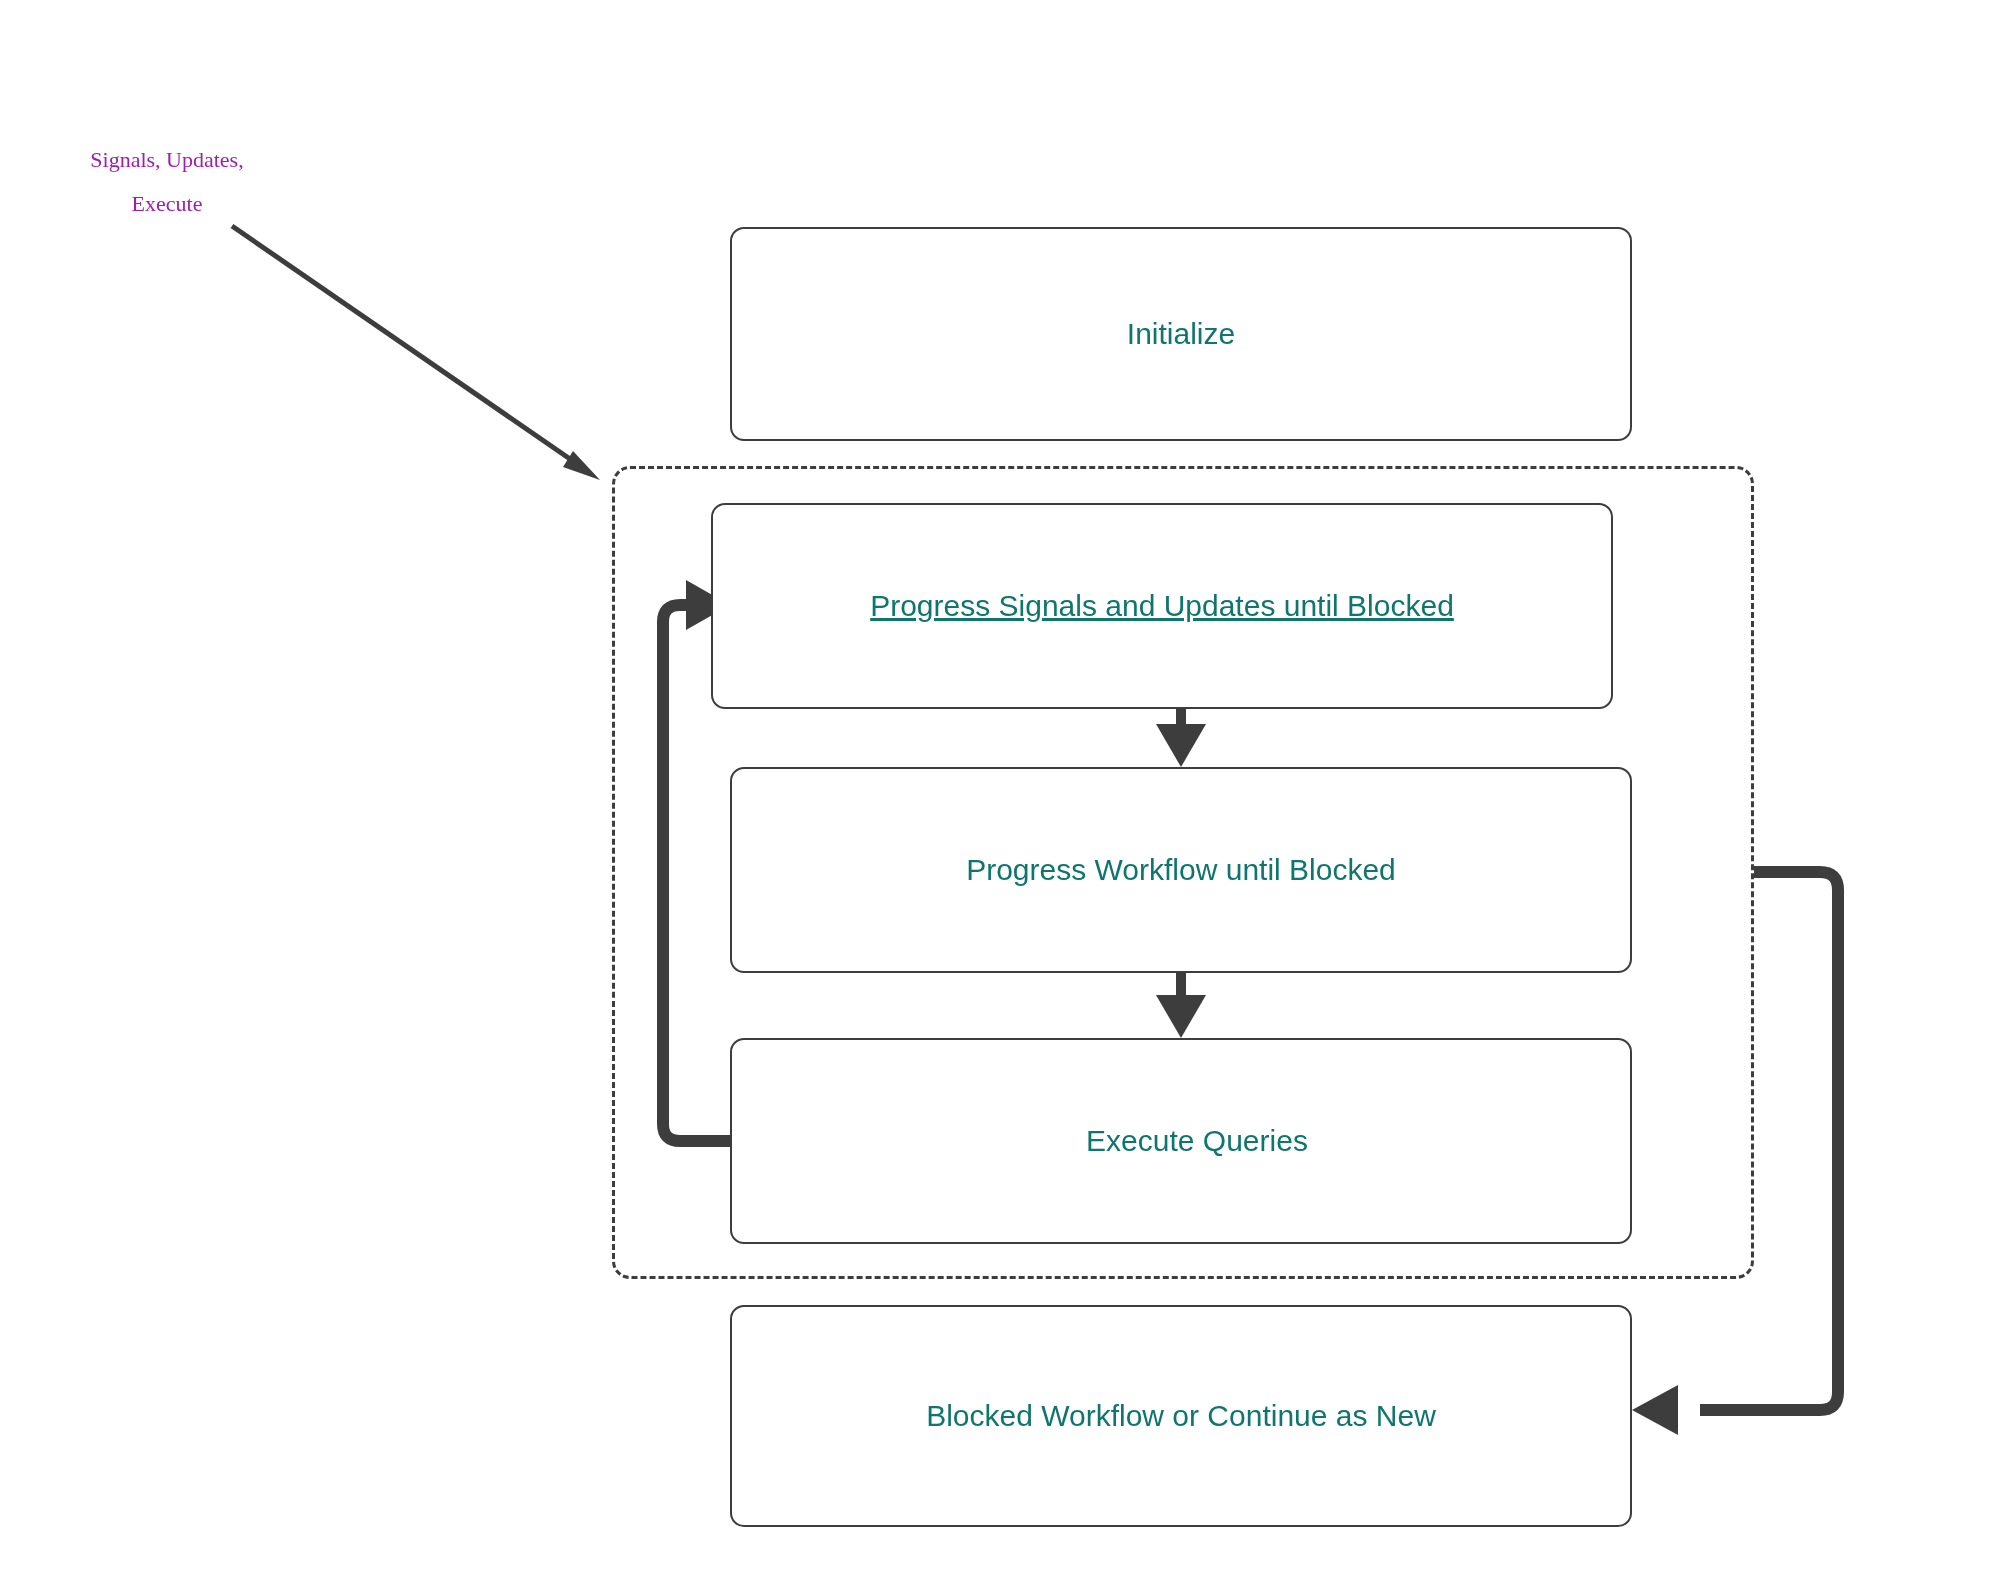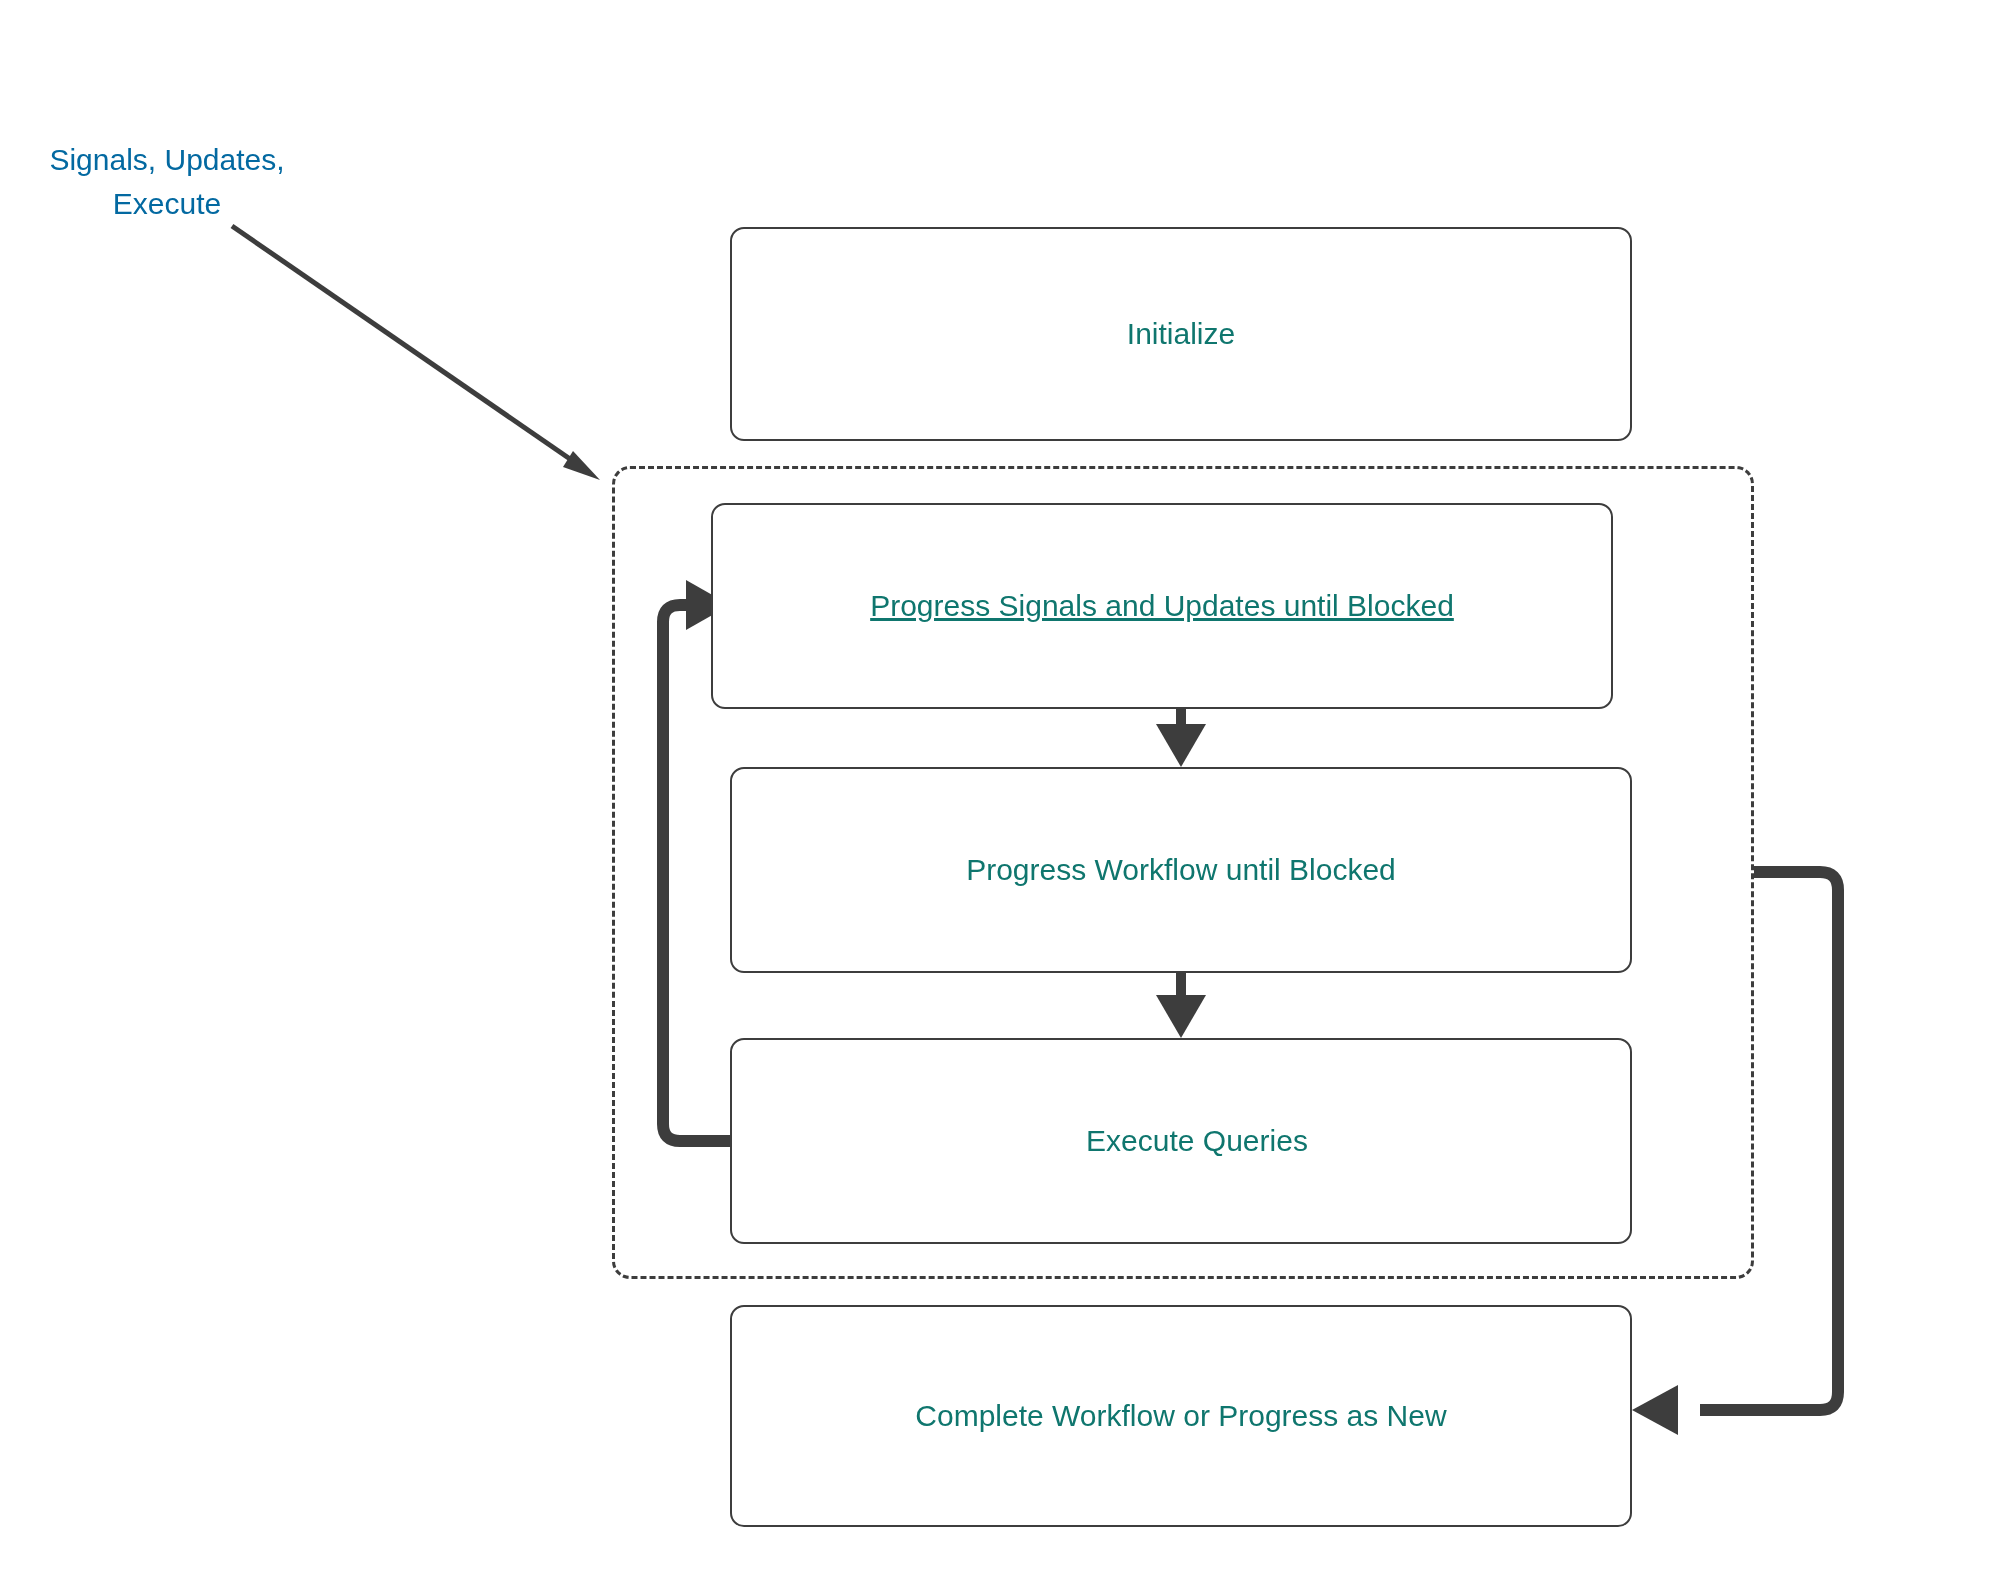--- a/index.html
+++ b/index.html
@@ -35,24 +35,24 @@
     color: #3d3d3d;
     font-family: "Liberation Sans", sans-serif;
     white-space: pre;
   }
   .ext-label {
     position: absolute;
     left: 18px;
     top: 138px;
     width: 298px;
     text-align: center;
-    font-size: 30px;
+    font-size: 22px;
     line-height: 44px;
-    color: #0369a1;
-    font-family: Liberation Sans, sans-serif;
+    color: #a21caf;
+    font-family: Liberation Serif, serif;
   }
   .node {
     position: absolute;
     box-sizing: border-box;
     border: 2px solid #3d3d3d;
     border-radius: 14px;
     background: #ffffff;
     display: flex;
     align-items: center;
     justify-content: center;
@@ -131,16 +131,16 @@
 
   <div class="node" id="node-progress-wf">
     <span class="node-label">Progress Workflow until Blocked</span>
   </div>
 
   <div class="node" id="node-execute-q">
     <span class="node-label">Execute Queries</span>
   </div>
 
   <div class="node" id="node-complete">
-    <span class="node-label">Complete Workflow or Progress as New</span>
+    <span class="node-label">Blocked Workflow or Continue as New</span>
   </div>
 
 </div>
 
 </body></html>

